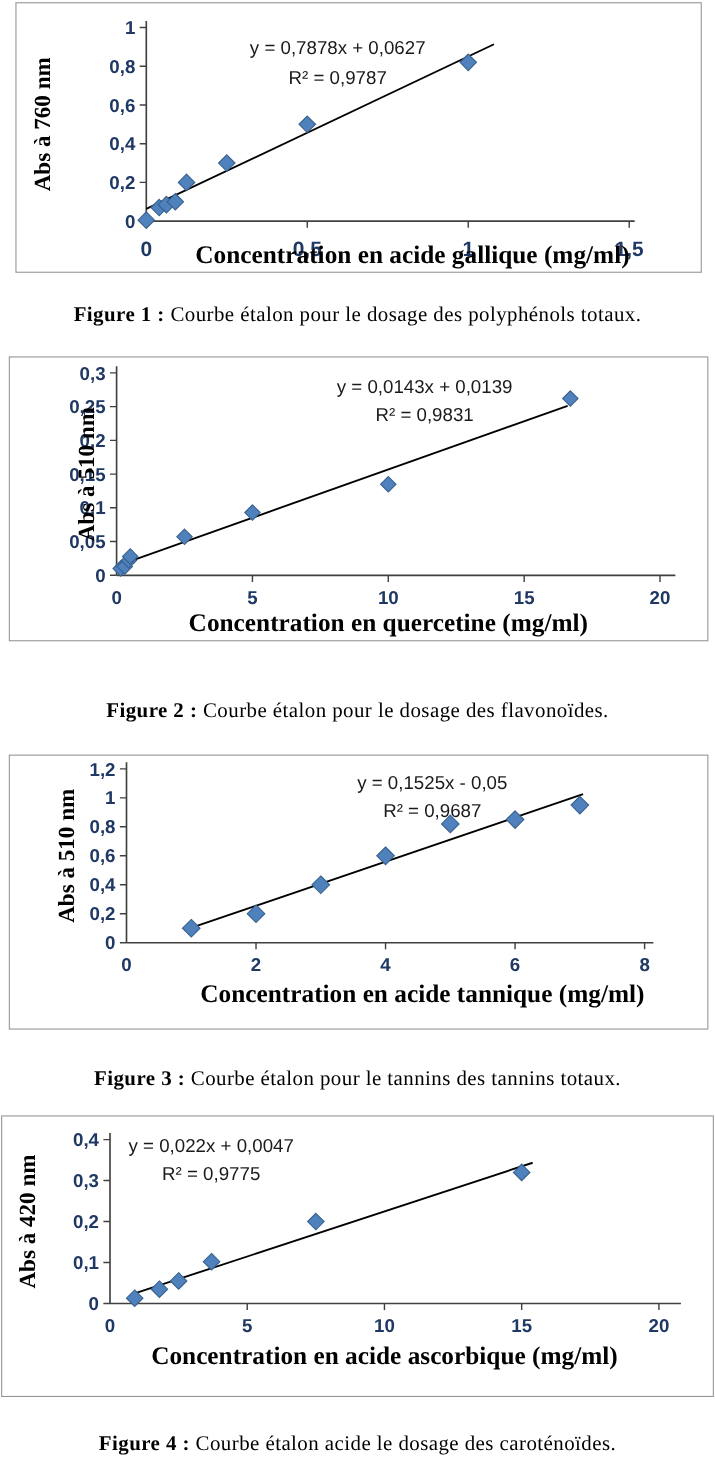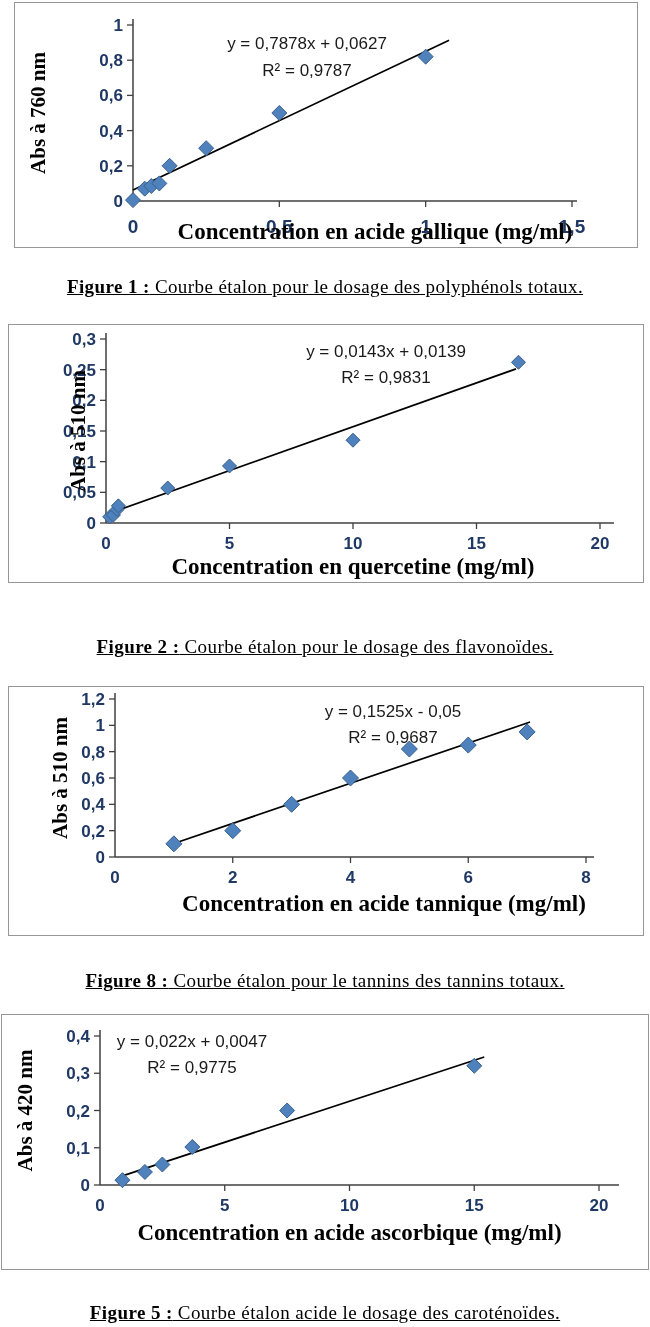--- a/index.html
+++ b/index.html
@@ -3,21 +3,21 @@
 <meta charset="utf-8">
 <style>
   html,body{margin:0;padding:0;background:#ffffff;}
   body{width:650px;font-family:"Liberation Serif",serif;}
   .panel{background:#fff;border:1px solid #969696;box-sizing:content-box;line-height:0;}
   .p1{width:622px;margin:2px 0 0 14px;}
   .p2{width:634px;margin:0 0 0 8px;}
   .p3{width:634px;margin:0 0 0 8px;}
   .p4{width:646px;margin:0 0 0 1px;}
   .caption{font-family:"Liberation Serif",serif;font-size:19px;line-height:30px;
-           color:#000;text-align:center;letter-spacing:.4px;margin:0;text-decoration:underline;}
+           color:#000;text-align:center;letter-spacing:.4px;margin:0;}
   .cap1{margin:24px 0 22px 0;}
   .cap2{margin:49px 0 24px 0;}
   .cap3{margin:30px 0 18px 0;}
   .cap4{margin:28px 0 10px 0;}
   .cap-label{font-weight:bold;}
   svg{display:block;}
   .tick{font:bold 17px "Liberation Sans",sans-serif;}
   .tickBig{font:bold 19px "Liberation Sans",sans-serif;}
   .eq{font:17px "Liberation Sans",sans-serif;}
   .axTitle{font:bold 23px "Liberation Serif",serif;}
@@ -144,21 +144,21 @@
       <path d="M 341.5 83 L 349.5 91 L 341.5 99 L 333.5 91 Z" fill="#4F81BD" stroke="#38618C" stroke-width="1"></path>
       <path d="M 400.375 54.03333333333333 L 408.375 62.03333333333333 L 400.375 70.03333333333333 L 392.375 62.03333333333333 Z" fill="#4F81BD" stroke="#38618C" stroke-width="1"></path>
       <path d="M 459.25 50.08333333333333 L 467.25 58.08333333333333 L 459.25 66.08333333333333 L 451.25 58.08333333333333 Z" fill="#4F81BD" stroke="#38618C" stroke-width="1"></path>
       <path d="M 518.125 36.91666666666667 L 526.125 44.91666666666667 L 518.125 52.91666666666667 L 510.125 44.91666666666667 Z" fill="#4F81BD" stroke="#38618C" stroke-width="1"></path>
       <text x="384" y="30" text-anchor="middle" class="eq" fill="#1a1a1a">y = 0,1525x - 0,05</text>
       <text x="384" y="56" text-anchor="middle" class="eq" fill="#1a1a1a">R² = 0,9687</text>
       <text x="375" y="224" text-anchor="middle" class="axTitle" fill="#000">Concentration en acide tannique (mg/ml)</text>
       <text x="58" y="91" text-anchor="middle" class="yTitle" fill="#000" transform="rotate(-90 58 91)">Abs à 510 nm</text>
     </svg>
   </figure>
-<p class="caption cap3"><span class="cap-label">Figure 8 :</span><span> Courbe étalon pour le tannins des tannins totaux.</span></p>
+<p class="caption cap3"><span class="cap-label">Figure 3 :</span><span> Courbe étalon pour le tannins des tannins totaux.</span></p>
 
 <figure class="panel p4">
     <svg width="646" height="254" viewBox="0 0 646 254">
       <line x1="98" y1="15" x2="98" y2="170" stroke="#404040" stroke-width="1.5"></line>
       <line x1="98" y1="170" x2="617" y2="170" stroke="#404040" stroke-width="1.5"></line>
       <line x1="92" y1="170" x2="98" y2="170" stroke="#404040" stroke-width="1.3"></line>
       <text x="88" y="176" text-anchor="end" class="tick" fill="#1F3864">0</text>
       <line x1="92" y1="132.75" x2="98" y2="132.75" stroke="#404040" stroke-width="1.3"></line>
       <text x="88" y="138.75" text-anchor="end" class="tick" fill="#1F3864">0,1</text>
       <line x1="92" y1="95.5" x2="98" y2="95.5" stroke="#404040" stroke-width="1.3"></line>
@@ -182,13 +182,13 @@
       <path d="M 160.375 142.0125 L 167.875 149.5125 L 160.375 157.0125 L 152.875 149.5125 Z" fill="#4F81BD" stroke="#38618C" stroke-width="1"></path>
       <path d="M 190.315 124.505 L 197.815 132.005 L 190.315 139.505 L 182.815 132.005 Z" fill="#4F81BD" stroke="#38618C" stroke-width="1"></path>
       <path d="M 285.125 88 L 292.625 95.5 L 285.125 103 L 277.625 95.5 Z" fill="#4F81BD" stroke="#38618C" stroke-width="1"></path>
       <path d="M 472.25 43.30000000000001 L 479.75 50.80000000000001 L 472.25 58.30000000000001 L 464.75 50.80000000000001 Z" fill="#4F81BD" stroke="#38618C" stroke-width="1"></path>
       <text x="190" y="32" text-anchor="middle" class="eq" fill="#1a1a1a">y = 0,022x + 0,0047</text>
       <text x="190" y="58" text-anchor="middle" class="eq" fill="#1a1a1a">R² = 0,9775</text>
       <text x="347.5" y="225" text-anchor="middle" class="axTitle" fill="#000">Concentration en acide ascorbique (mg/ml)</text>
       <text x="30" y="95.5" text-anchor="middle" class="yTitle" fill="#000" transform="rotate(-90 30 95.5)">Abs à 420 nm</text>
     </svg>
   </figure>
-<p class="caption cap4"><span class="cap-label">Figure 5 :</span><span> Courbe étalon acide le dosage des caroténoïdes.</span></p>
+<p class="caption cap4"><span class="cap-label">Figure 4 :</span><span> Courbe étalon acide le dosage des caroténoïdes.</span></p>
 
 </body></html>

